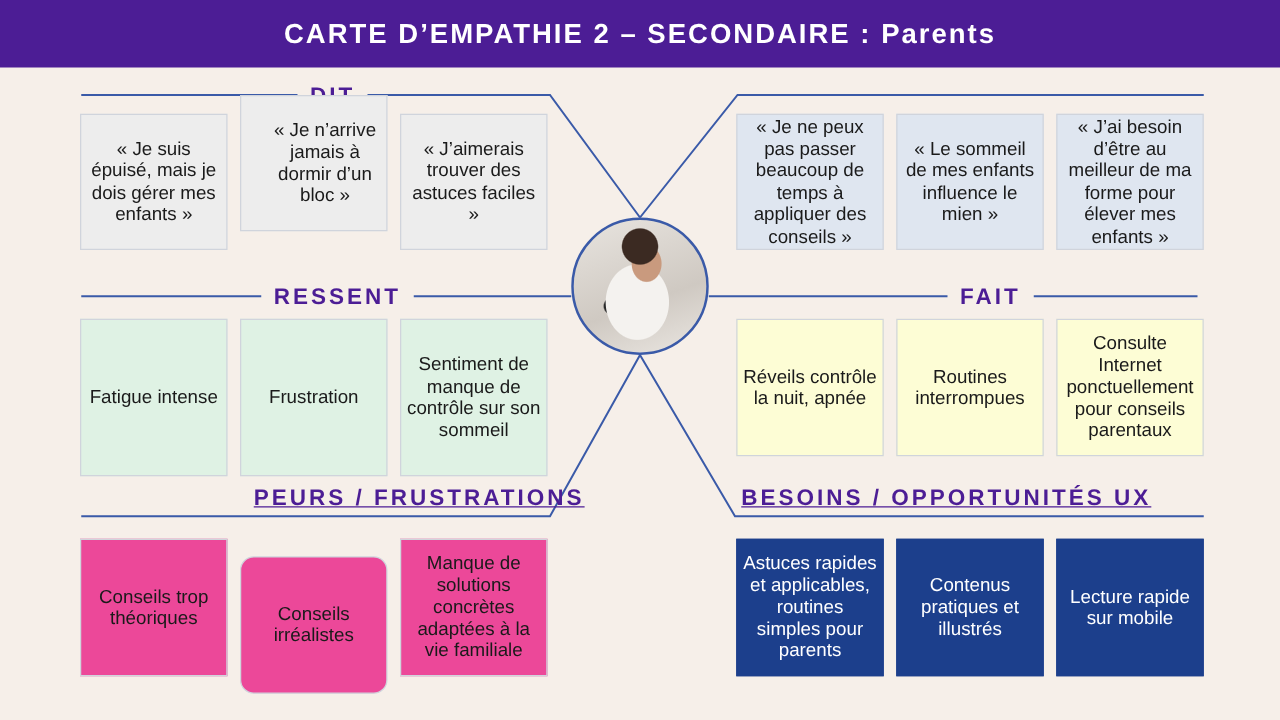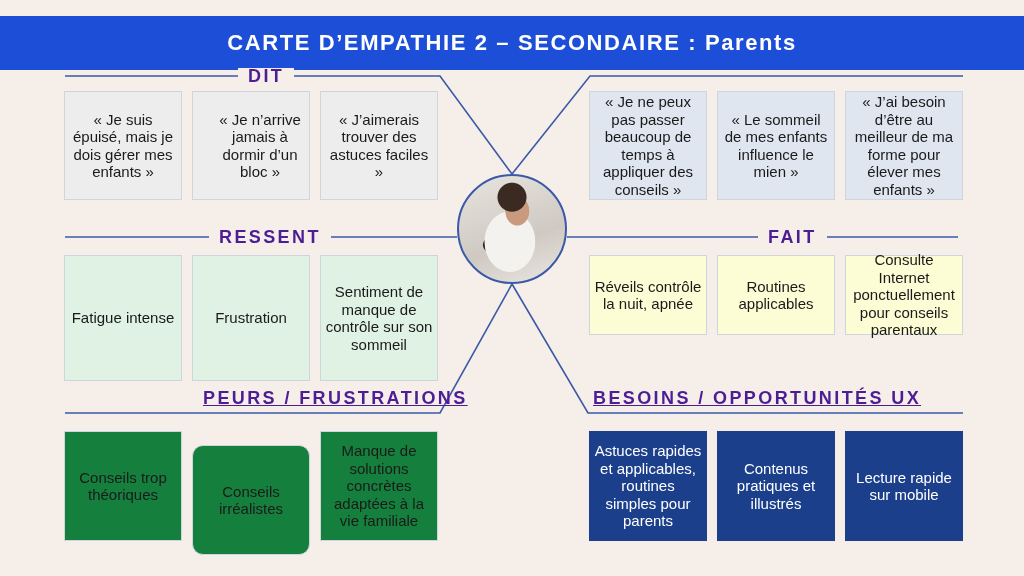--- a/index.html
+++ b/index.html
@@ -1,28 +1,28 @@
 <!DOCTYPE html>
 <html><head>
 <meta charset="utf-8">
 <style>
   * { box-sizing: border-box; margin: 0; padding: 0; }
   html, body { width: 1024px; height: 576px; overflow: hidden; }
   body { background: #f6efe9; font-family: "Liberation Sans", sans-serif; position: relative; }
-  .header { position: absolute; left: 0; top: 16px; width: 1024px; height: 54px; background: #1d4ed8; display: flex; align-items: center; justify-content: center; }
+  .header { position: absolute; left: 0; top: 0; width: 1024px; height: 54px; background: #4c1d95; display: flex; align-items: center; justify-content: center; }
   .header-title { color: #ffffff; font-weight: bold; font-size: 22px; letter-spacing: 1.6px; }
   svg.lines { position: absolute; left: 0; top: 0; width: 1024px; height: 576px; }
   .section-label { position: absolute; font-weight: bold; font-size: 18px; letter-spacing: 2.4px; color: #4c1d95; background: #f6efe9; padding: 0 10px; line-height: 16px; }
   .section-label.underline { text-decoration: underline; background: transparent; padding: 0; }
   .card { position: absolute; width: 118px; display: flex; align-items: center; justify-content: center; text-align: center; font-size: 15px; line-height: 17.5px; color: #1a1a1a; padding: 4px; border: 1px solid #d0d4dc; }
   .card.gray { background: #ededed; height: 109px; }
   .card.blue { background: #dfe6f0; height: 109px; }
   .card.green { background: #dff2e4; height: 126px; }
-  .card.yellow { background: #fdfdd5; height: 80px; }
-  .card.pink { background: #15803d; height: 110px; }
+  .card.yellow { background: #fdfdd5; height: 110px; }
+  .card.pink { background: #ec4899; height: 110px; }
   .card.navy { background: #1c3f8c; color: #ffffff; height: 110px; border-color: #1c3f8c; }
   .avatar { position: absolute; left: 457px; top: 174px; width: 110px; height: 110px; border-radius: 50%; border: 2px solid #3a5aa8; overflow: hidden;
     background: radial-gradient(circle at 50% 20%, #3b2a22 0 14%, transparent 15%),
                 radial-gradient(ellipse at 55% 33%, #c99a7e 0 14%, transparent 15%),
                 radial-gradient(ellipse at 48% 62%, #f4f2ef 0 32%, transparent 33%),
                 radial-gradient(ellipse at 30% 65%, #2a2a2a 0 7%, transparent 8%),
                 linear-gradient(160deg, #e8e4df, #cfc9c2 60%, #eae6e1); }
 </style>
 </head>
 <body>
@@ -45,36 +45,36 @@
     <polyline points="65,413 440,413 512,284"></polyline>
 
     <polyline points="963,413 588,413 512,284"></polyline>
   </g>
 </svg>
 
 <div class="avatar"></div>
 
 <div class="section-label" style="left:238px; top:68px;">DIT</div>
 <div class="card gray" style="left:64px; top:91px;">« Je suis épuisé, mais je dois gérer mes enfants »</div>
-<div class="card gray" style="left:192px; top:91px;padding-left:22px;">« Je n’arrive jamais à dormir d’un bloc »</div>
+<div class="card gray" style="left:192px; top:76px;padding-left:22px;">« Je n’arrive jamais à dormir d’un bloc »</div>
 <div class="card gray" style="left:320px; top:91px;">« J’aimerais trouver des astuces faciles »</div>
 
 <div class="section-label" style="left:747px; top:68px;margin-top:26px;">PENSE</div>
 <div class="card blue" style="left:589px; top:91px;">« Je ne peux pas passer beaucoup de temps à appliquer des conseils »</div>
 <div class="card blue" style="left:717px; top:91px;">« Le sommeil de mes enfants influence le mien »</div>
 <div class="card blue" style="left:845px; top:91px;">« J’ai besoin d’être au meilleur de ma forme pour élever mes enfants »</div>
 
 <div class="section-label" style="left:209px; top:229px;">RESSENT</div>
 <div class="card green" style="left:64px; top:255px;">Fatigue intense</div>
 <div class="card green" style="left:192px; top:255px;">Frustration</div>
 <div class="card green" style="left:320px; top:255px;">Sentiment de manque de contrôle sur son sommeil</div>
 
 <div class="section-label" style="left:758px; top:229px;">FAIT</div>
 <div class="card yellow" style="left:589px; top:255px;">Réveils contrôle la nuit, apnée</div>
-<div class="card yellow" style="left:717px; top:255px;">Routines applicables</div>
+<div class="card yellow" style="left:717px; top:255px;">Routines interrompues</div>
 <div class="card yellow" style="left:845px; top:255px;">Consulte Internet ponctuellement pour conseils parentaux</div>
 
 <div class="section-label underline" style="left:203px; top:390px;">PEURS / FRUSTRATIONS</div>
 <div class="card pink" style="left:64px; top:431px;">Conseils trop théoriques</div>
 <div class="card pink" style="left:192px; top:445px;border-radius:11px;">Conseils irréalistes</div>
 <div class="card pink" style="left:320px; top:431px;">Manque de solutions concrètes adaptées à la vie familiale</div>
 
 <div class="section-label underline" style="left:593px; top:390px;">BESOINS / OPPORTUNITÉS UX</div>
 <div class="card navy" style="left:589px; top:431px;">Astuces rapides et applicables, routines simples pour parents</div>
 <div class="card navy" style="left:717px; top:431px;">Contenus pratiques et illustrés</div>

